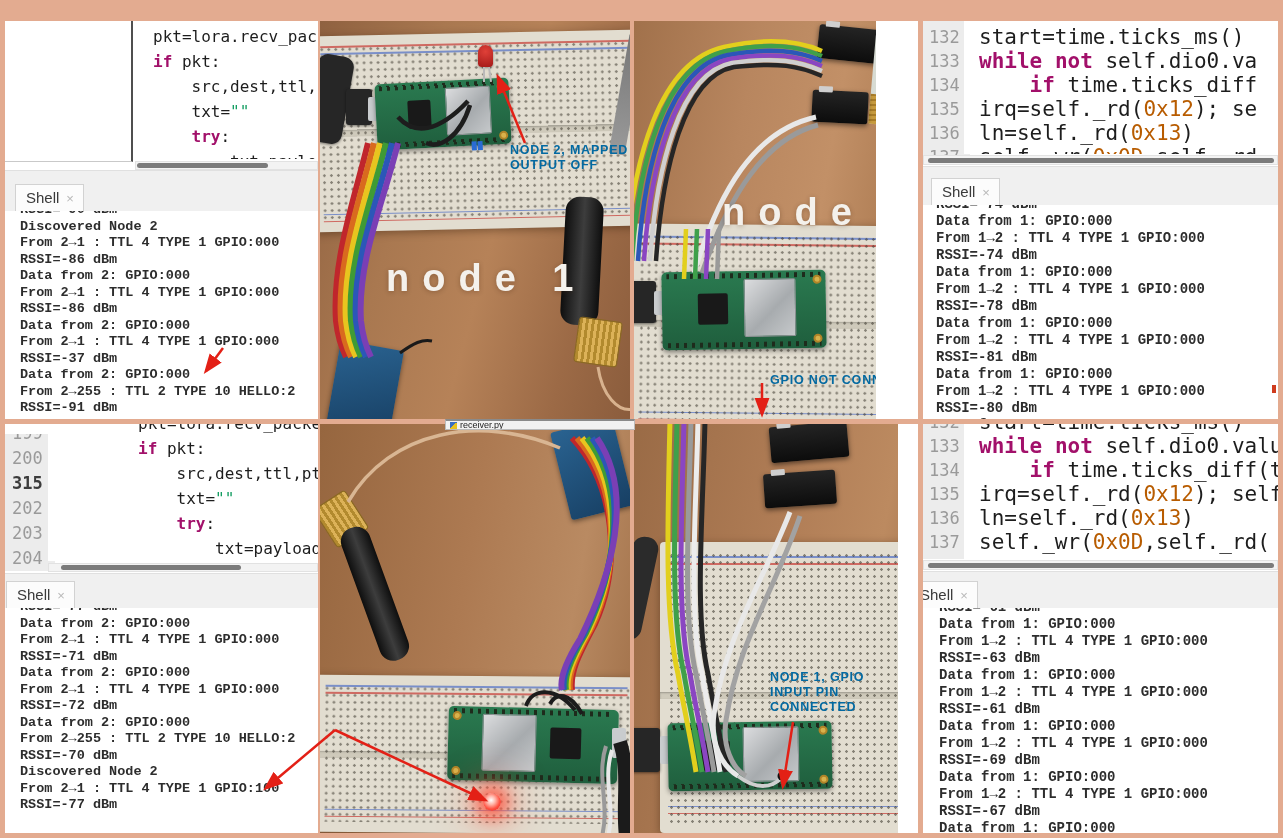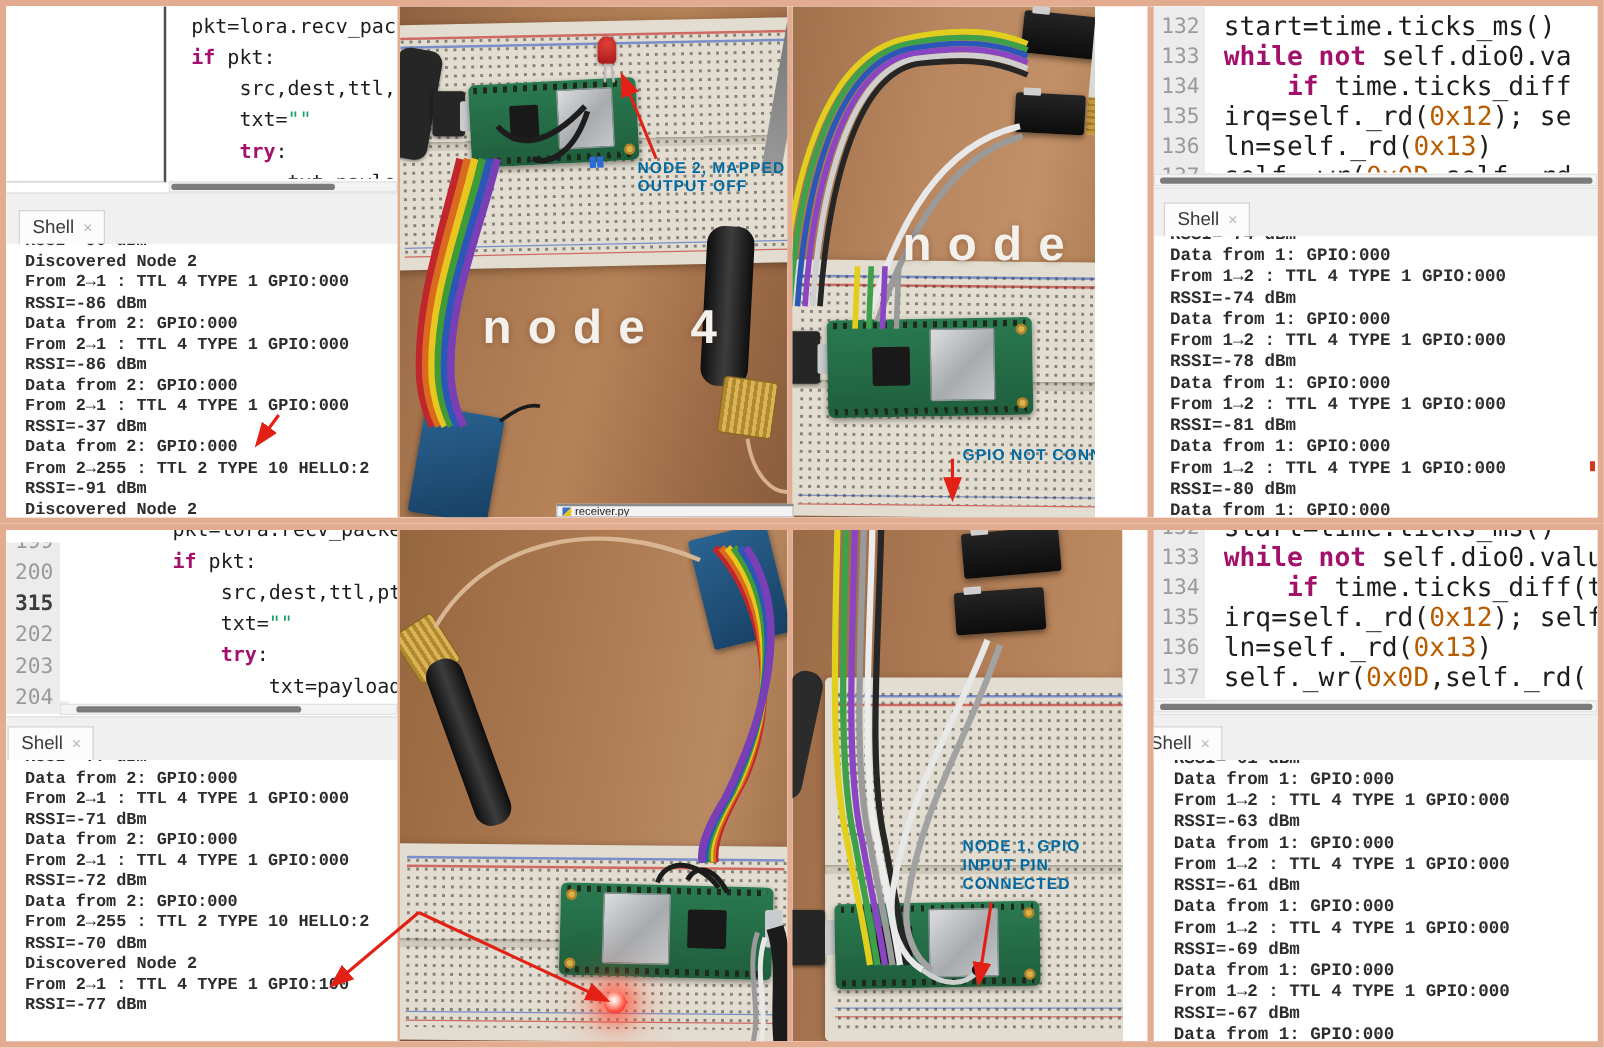--- a/index.html
+++ b/index.html
@@ -1,20 +1,20 @@
 <!DOCTYPE html>
 <html><head>
 <meta charset="utf-8">
 <style>
   html,body{margin:0;padding:0}
   body{width:1283px;height:838px;position:relative;background:#e3ab90;overflow:hidden;
        font-family:"Liberation Sans",sans-serif}
   .half{position:absolute;left:0;width:1283px;height:419px;border:5px solid #e3ab90;
         box-sizing:border-box;background:#fff;overflow:hidden}
-  #half-top{top:0}
+  #half-top{top:16px}
   #half-bot{top:419px}
   .abs{position:absolute}
 
   
   .editor{position:absolute;top:0;height:409px;background:#fff;overflow:hidden}
   #tl-ed{left:0;width:313px}
   #tr-ed{left:913px;width:360px;border-left:5px solid #e3ab90;box-sizing:border-box}
   #bl-ed{left:0;width:313px}
   #br-ed{left:913px;width:360px;border-left:5px solid #e3ab90;box-sizing:border-box}
 
@@ -232,21 +232,21 @@
         <path d="M78,122 C64,180 37,240 41,300 C43,318 47,328 51,336" stroke="#7a3fb5" stroke-width="6" fill="none"></path>
       </g>
       <g>
         <path d="M148,80 C118,112 94,114 78,96" stroke="#1d1d1d" stroke-width="4.5" fill="none"></path>
         <path d="M150,84 C140,116 120,128 106,122" stroke="#1d1d1d" stroke-width="4.5" fill="none"></path>
         <path d="M80,332 C94,322 102,318 112,320" stroke="#1a1a1a" stroke-width="3" fill="none"></path>
       </g>
       <path d="M278,346 C282,374 298,392 314,388" stroke="#d8b28e" stroke-width="3" fill="none"></path>
       <line x1="205" y1="122" x2="178" y2="56" stroke="#e32016" stroke-width="2.5" marker-end="url(#ah)"></line>
     </svg>
-    <div class="photo-label" style="left:66px;top:236px">node 4</div>
+    <div class="photo-label" style="left:66px;top:236px">node 1</div>
     <div class="annot" style="left:190px;top:122px">
         <div>NODE 2, MAPPED</div>
         <div>OUTPUT OFF</div>
       </div>
   </div>
 
   <div class="photo" id="ph-b">
     <div class="wood"></div>
     <div class="conn" style="left:184px;top:6px;width:62px;height:34px;transform:rotate(6deg)">
         <div class="clip" style="left:6px;top:-4px;width:14px;height:6px"></div>

